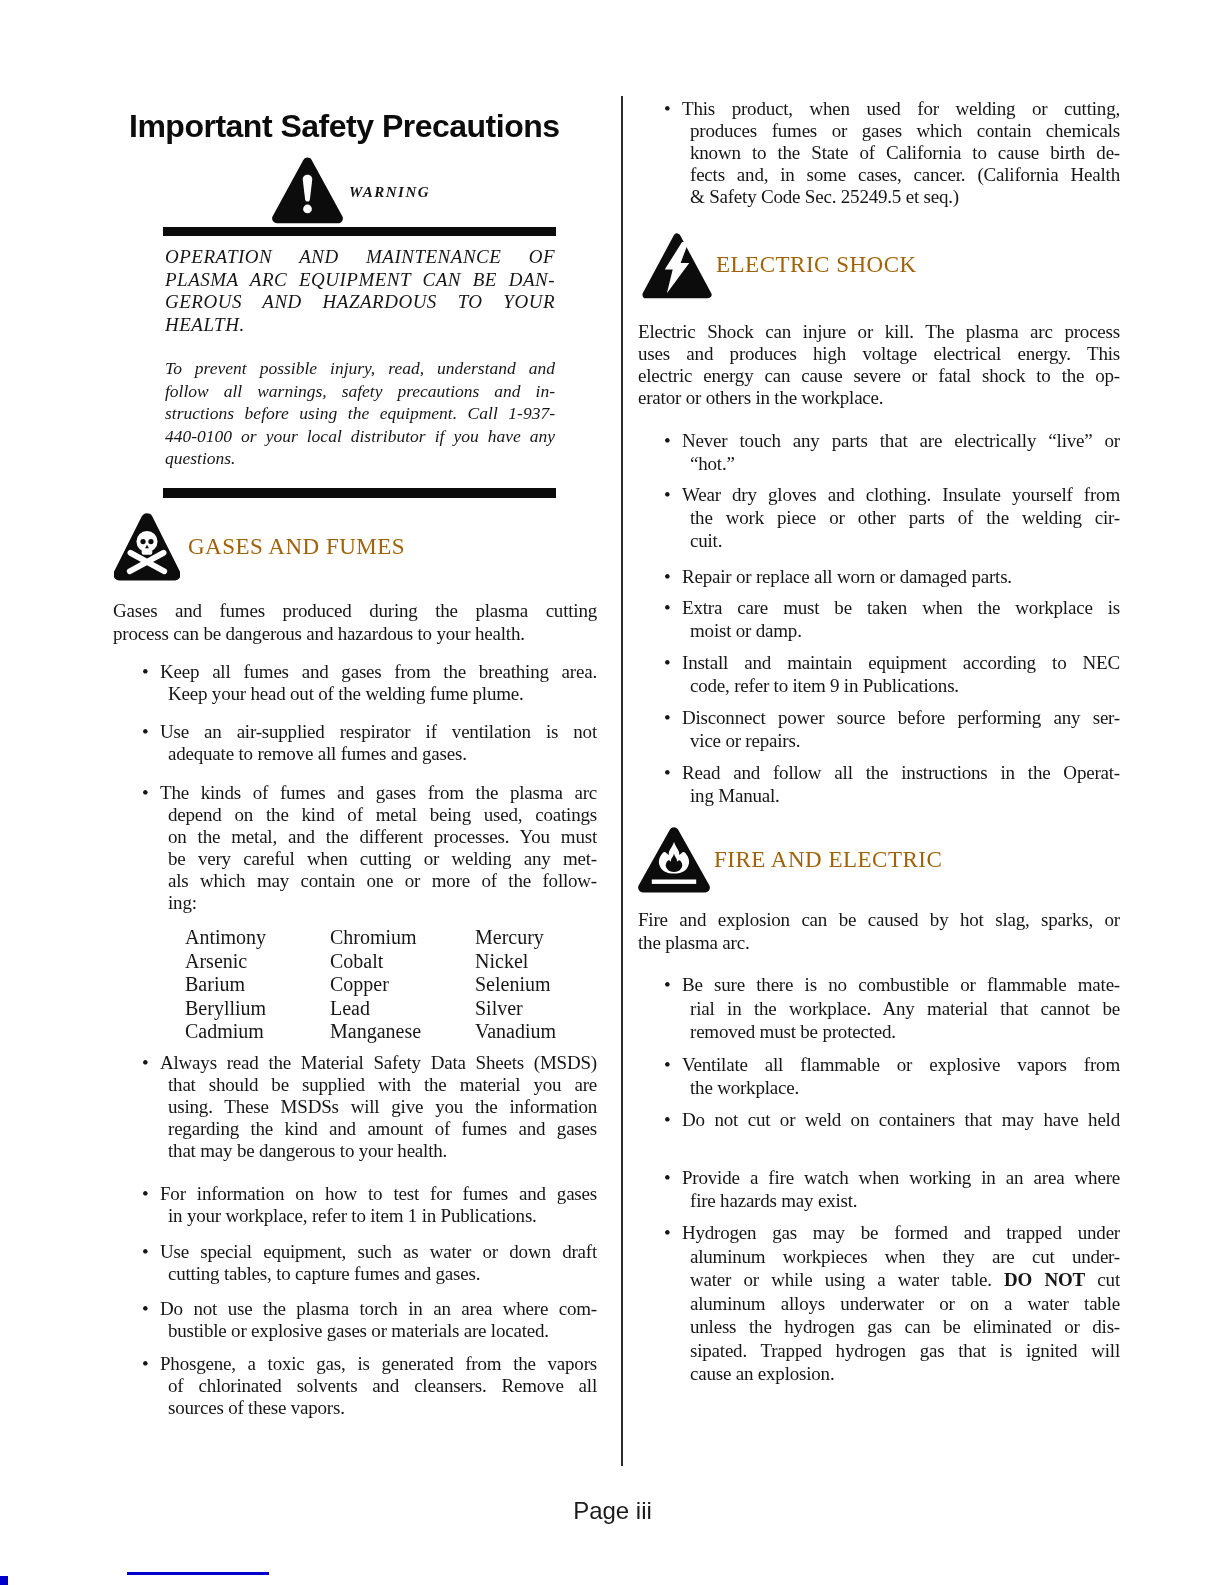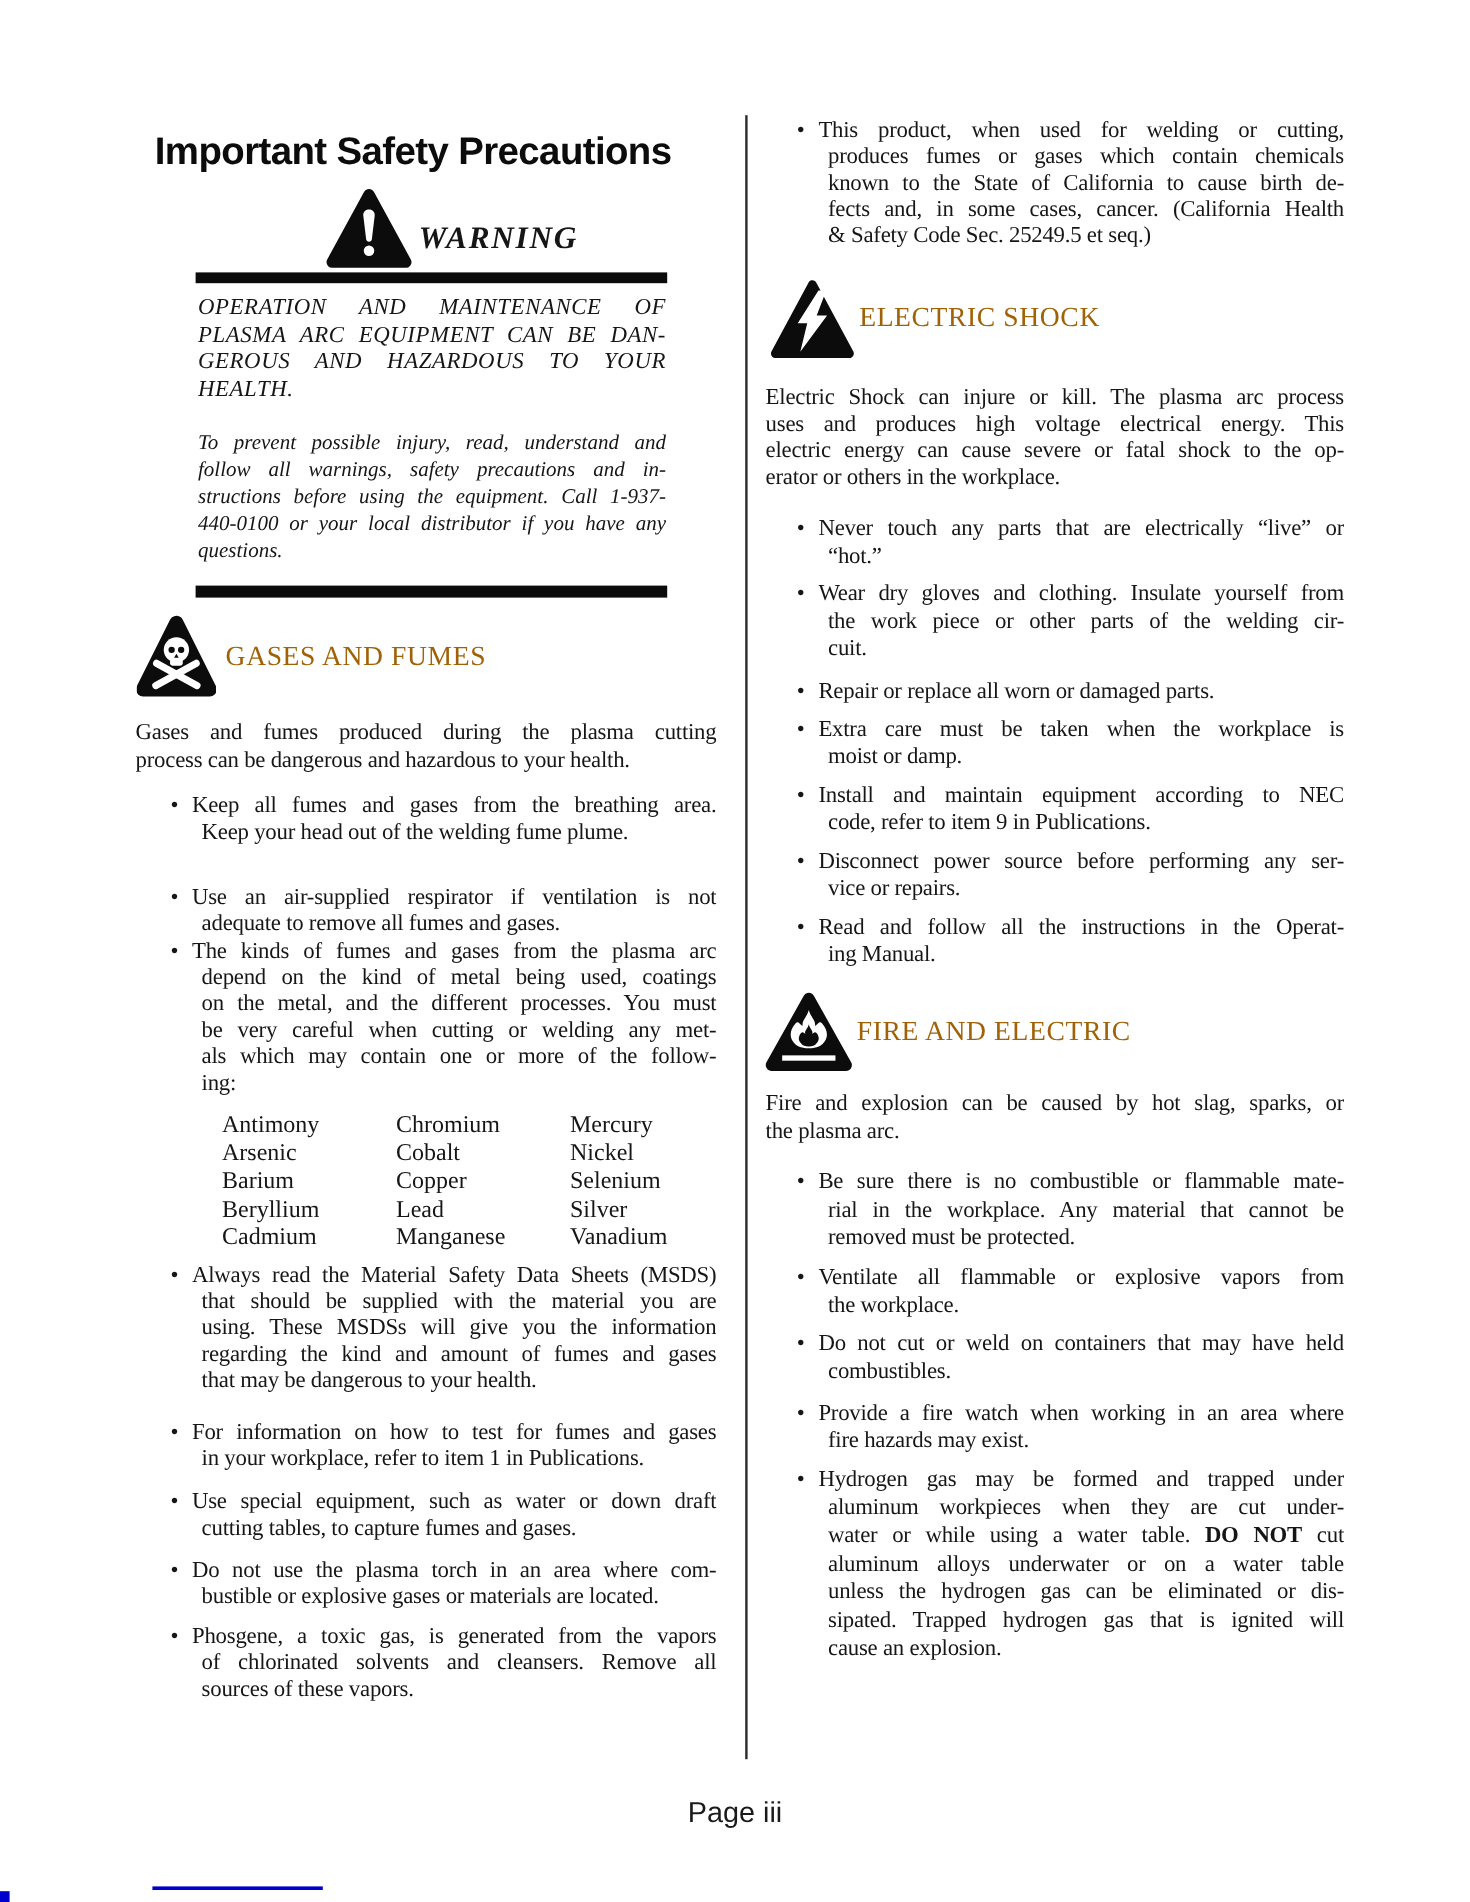--- a/index.html
+++ b/index.html
@@ -7,21 +7,21 @@
         font-family:"Liberation Serif",serif;color:#161616;overflow:hidden;}
 
   .title{position:absolute;left:113px;top:92px;margin:16px;
          font-family:"Liberation Sans",sans-serif;font-weight:bold;font-size:32px;
          letter-spacing:-0.5px;color:#0c0c0c;white-space:nowrap;}
 
   .icon{position:absolute;}
   .icon svg{display:block;width:100%;height:100%;}
 
   .wlabel{position:absolute;left:349px;top:184px;font-style:italic;font-weight:bold;
-          font-size:26px;letter-spacing:1.5px;white-space:nowrap;}
+          font-size:15px;letter-spacing:1.5px;white-space:nowrap;}
 
   .rule{position:absolute;left:163px;width:393px;height:9px;background:#0b0b0b;}
 
   .shead{position:absolute;font-size:23px;letter-spacing:0.5px;white-space:nowrap;color:#a16207;}
 
   .par{position:absolute;font-size:19px;line-height:22px;letter-spacing:-0.2px;}
   .tl{white-space:nowrap;overflow:hidden;}
   .just .tl{text-align:justify;text-align-last:justify;}
   .just .tl.last{text-align-last:left;}
 
@@ -102,21 +102,21 @@
 
   <div class="par just" style="left:113px;top:600px;width:484px;line-height:22.5px;">
       <div class="tl">Gases and fumes produced during the plasma cutting</div>
       <div class="tl cont last">process can be dangerous and hazardous to your health.</div>
     </div>
 
   <div class="bullet lb just" style="top:661px;">
       <div class="tl">Keep all fumes and gases from the breathing area.</div>
       <div class="tl cont last">Keep your head out of the welding fume plume.</div>
     </div>
-  <div class="bullet lb just" style="top:721px;margin-top:16px;">
+  <div class="bullet lb just" style="top:721px;">
       <div class="tl">Use an air-supplied respirator if ventilation is not</div>
       <div class="tl cont last">adequate to remove all fumes and gases.</div>
     </div>
   <div class="bullet lb just" style="top:782px;">
       <div class="tl">The kinds of fumes and gases from the plasma arc</div>
       <div class="tl cont">depend on the kind of metal being used, coatings</div>
       <div class="tl cont">on the metal, and the different processes. You must</div>
       <div class="tl cont">be very careful when cutting or welding any met-</div>
       <div class="tl cont">als which may contain one or more of the follow-</div>
       <div class="tl cont last">ing:</div>
@@ -244,21 +244,20 @@
       <div class="tl">Be sure there is no combustible or flammable mate-</div>
       <div class="tl cont">rial in the workplace.  Any material that cannot be</div>
       <div class="tl cont last">removed must be protected.</div>
     </div>
   <div class="bullet rb just" style="top:1053px;">
       <div class="tl">Ventilate all flammable or explosive vapors from</div>
       <div class="tl cont last">the workplace.</div>
     </div>
   <div class="bullet rb just" style="top:1108px;">
       <div class="tl">Do not cut or weld on containers that may have held</div>
-      <div class="tl cont last">combustibles.</div>
     </div>
   <div class="bullet rb just" style="top:1166px;">
       <div class="tl">Provide a fire watch when working in an area where</div>
       <div class="tl cont last">fire hazards may exist.</div>
     </div>
   <div class="bullet rb just" style="top:1221px;line-height:23.5px;">
       <div class="tl">Hydrogen gas may be formed and trapped under</div>
       <div class="tl cont">aluminum workpieces when they are cut under-</div>
       <div class="tl cont">water or while using a water table.  <b>DO NOT</b> cut</div>
       <div class="tl cont">aluminum alloys underwater or on a water table</div>

